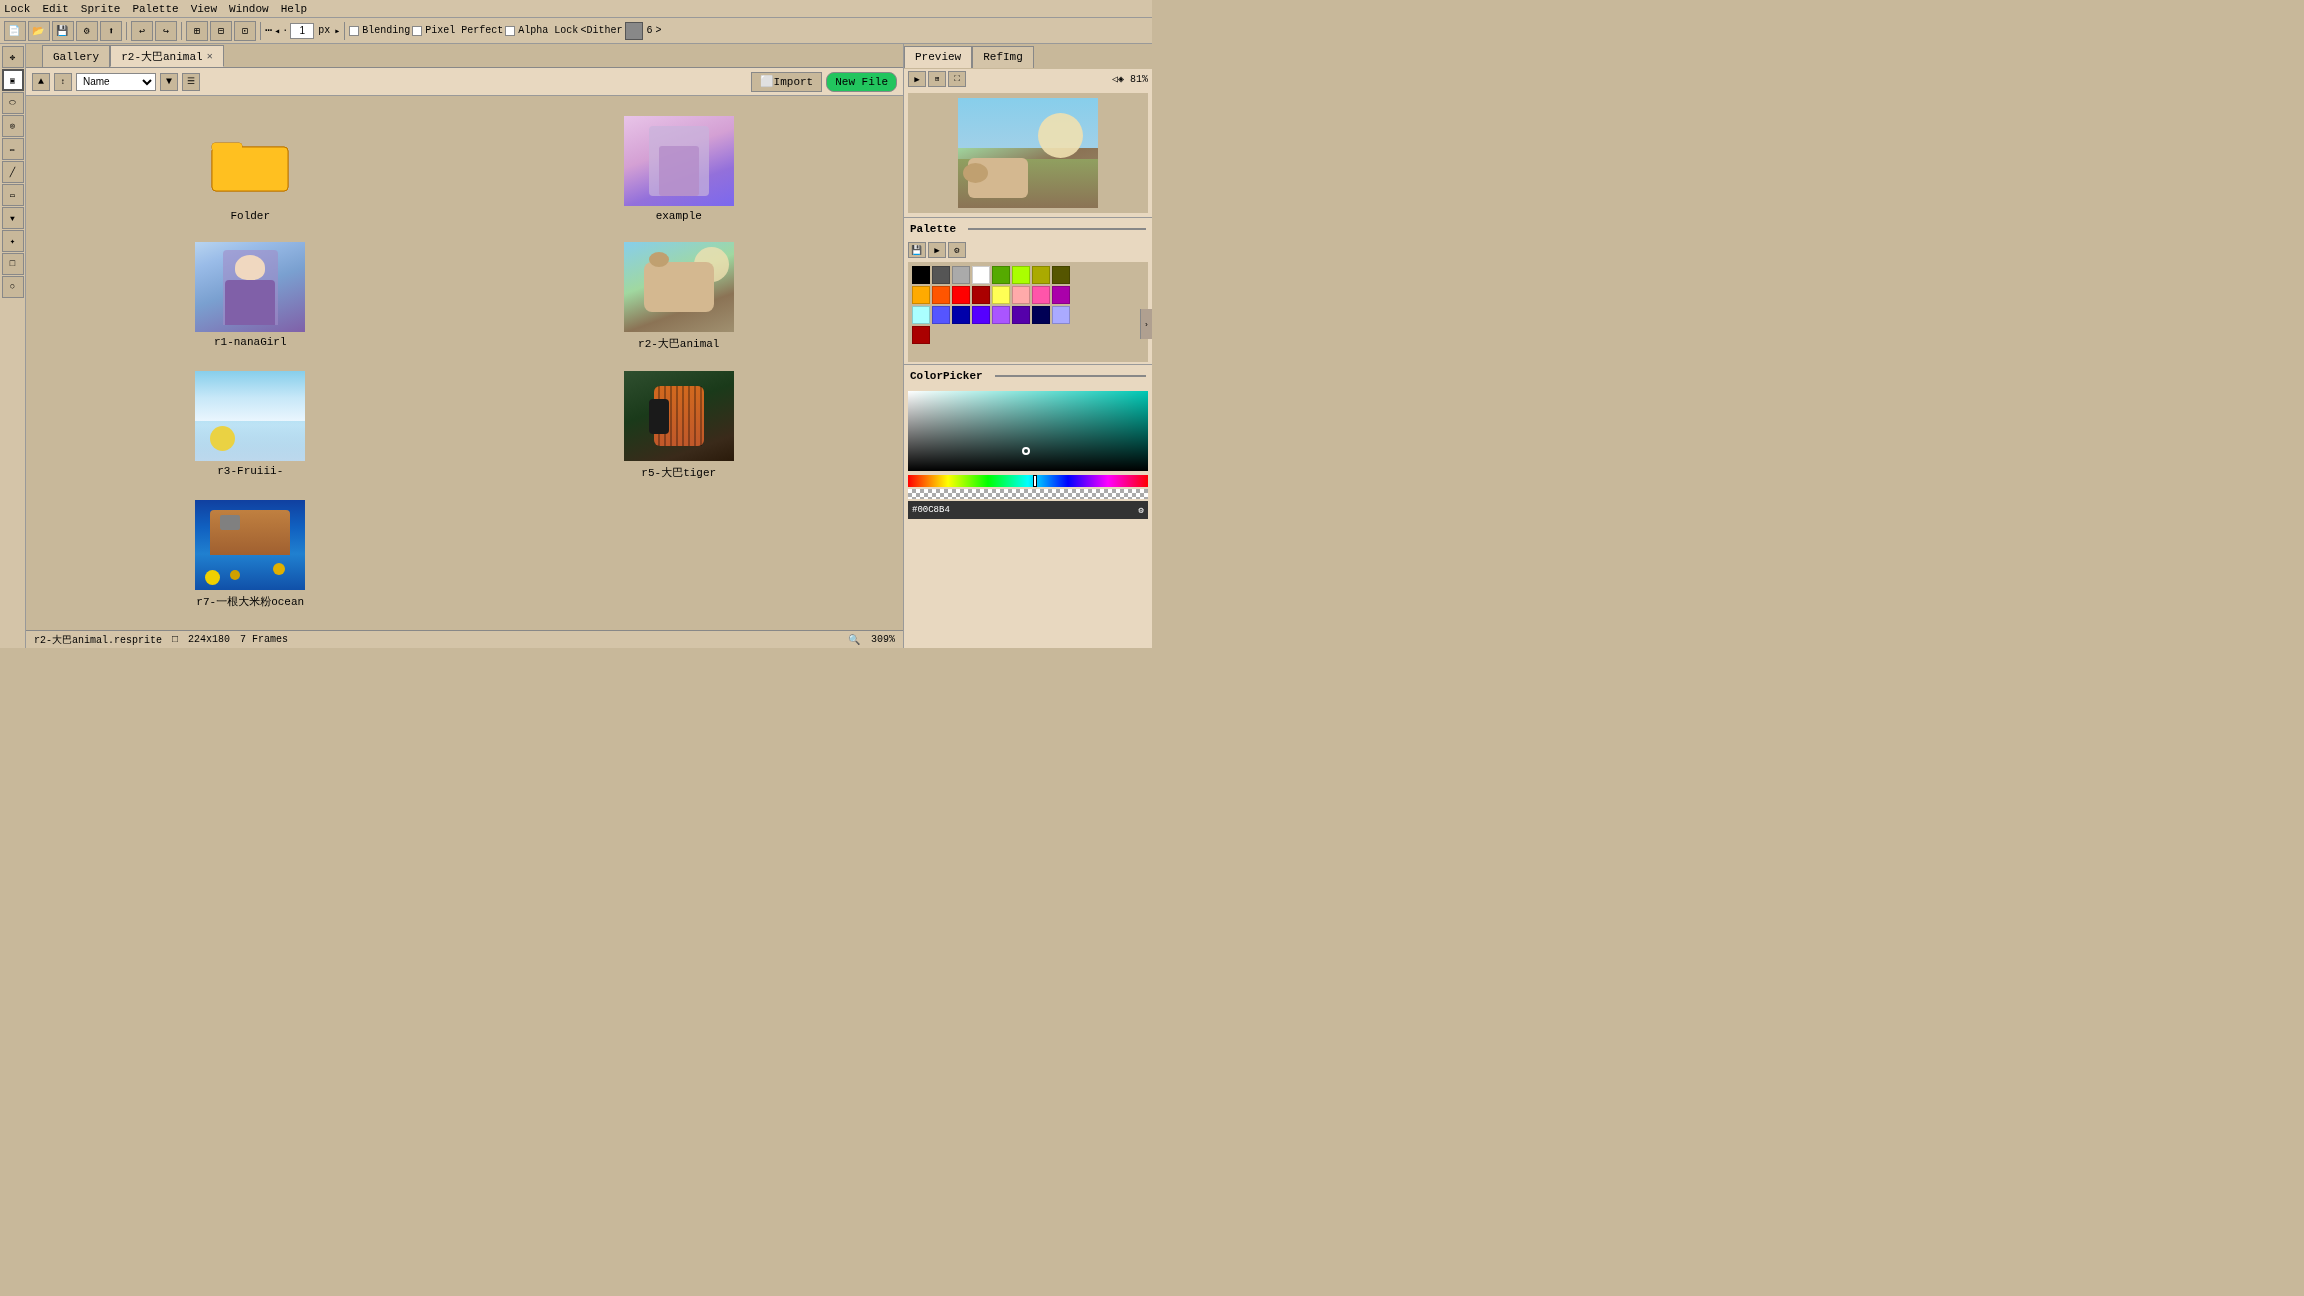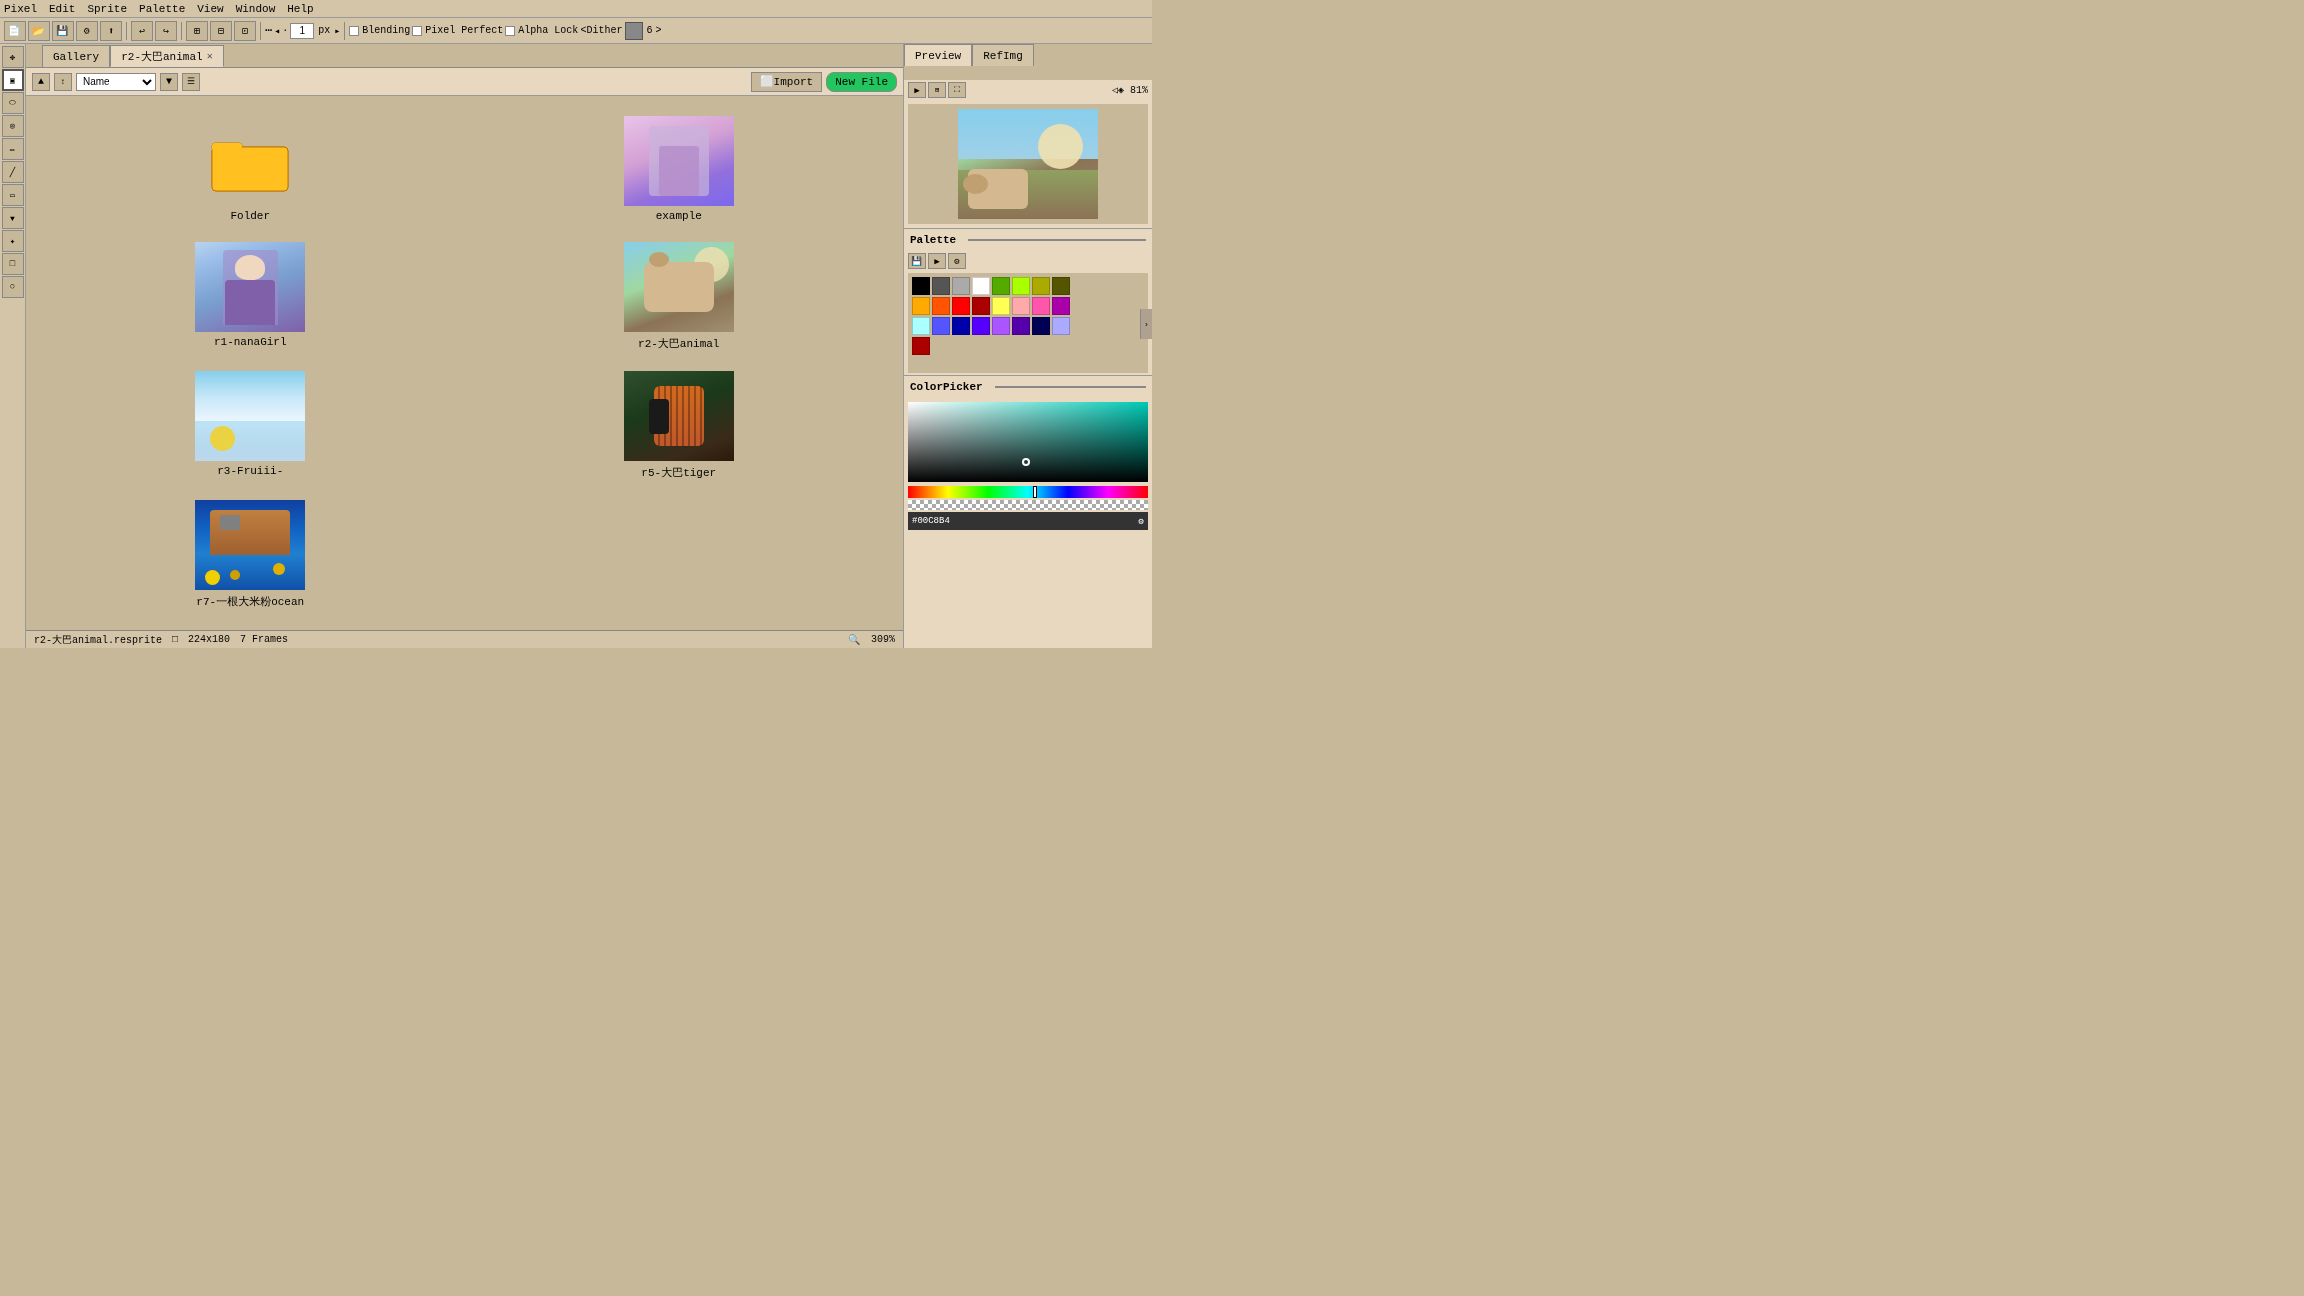--- a/index.html
+++ b/index.html
@@ -259,22 +259,22 @@
     }
 
     
     .preview-panel {
       background: #e8d8c0;
       border-bottom: 1px solid #999;
     }
     .preview-tab-bar {
       display: flex;
       background: #c8b89a;
-      height: 36px;
-      align-items: flex-start;
+      height: 25px;
+      align-items: center;
     }
     .preview-tab {
       padding: 2px 10px;
       border: 1px solid #888;
       border-bottom: none;
       background: #d4c4a8;
       cursor: pointer;
       font-size: 11px;
       height: 22px;
       display: flex;
@@ -474,21 +474,21 @@
       align-items: center;
       justify-content: center;
       font-size: 8px;
       cursor: pointer;
     }
   </style>
 </head>
 <body>
 
 <div class="menu-bar">
-  <span class="menu-item">Pixel</span>
+  <span class="menu-item">Lock</span>
   <span class="menu-item">Edit</span>
   <span class="menu-item">Sprite</span>
   <span class="menu-item">Palette</span>
   <span class="menu-item">View</span>
   <span class="menu-item">Window</span>
   <span class="menu-item">Help</span>
 </div>
 
 <div class="toolbar">
   <div class="toolbar-btn">📄</div>

